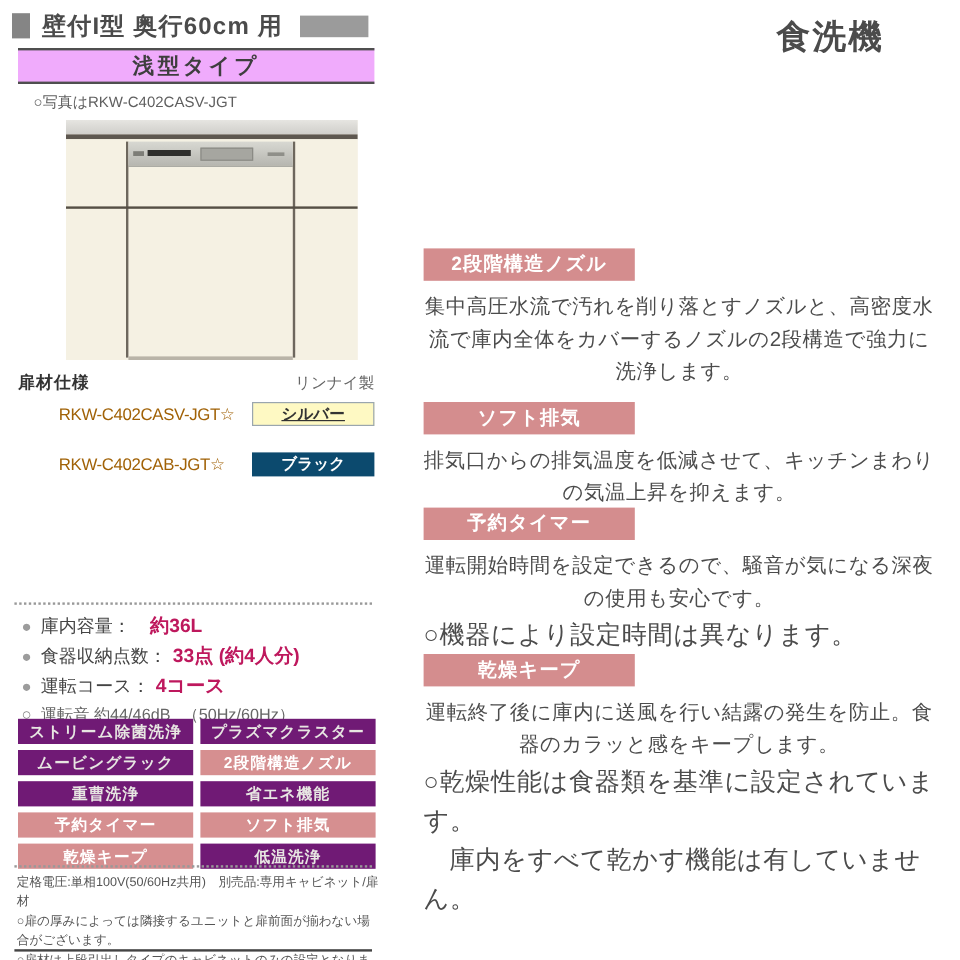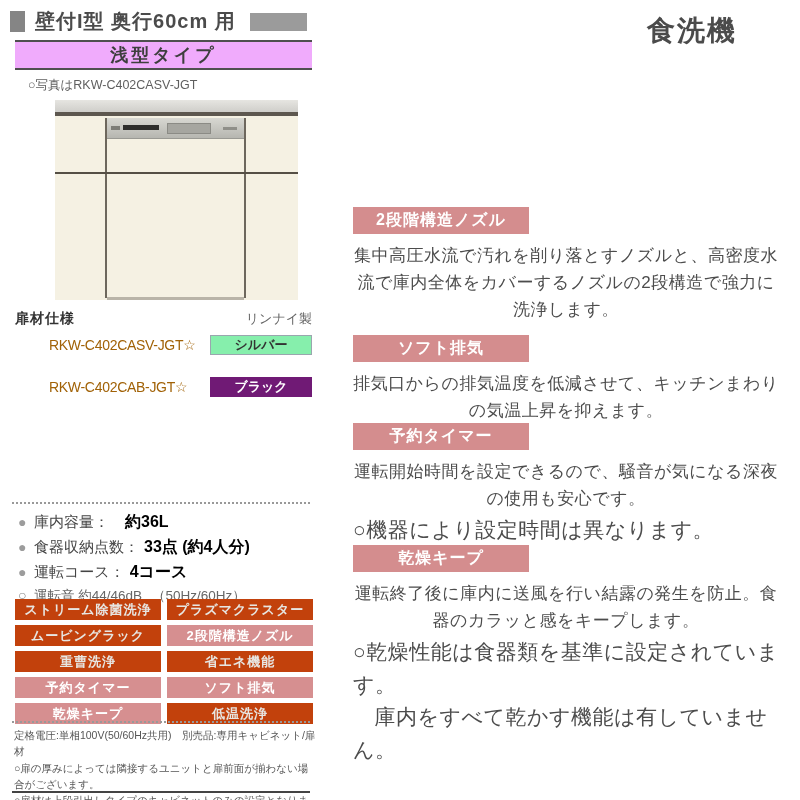--- a/index.html
+++ b/index.html
@@ -43,47 +43,47 @@
   .ds-head{display:flex;justify-content:space-between;align-items:baseline;}
   .ds-title{font-size:14px;font-weight:bold;color:#333;letter-spacing:1px;}
   .ds-maker{font-size:13px;color:#666;}
   .ds-row{display:flex;justify-content:space-between;align-items:center;margin-top:7px;}
   .ds-label{font-size:16px;color:#3c3c3c;}
   .ds-code{font-size:14px;color:#a16207;letter-spacing:-0.3px;margin-left:34px;}
   .row-gap{margin-top:22px;}
   .badge{width:102px;text-align:center;box-sizing:border-box;}
   .badge-l{border:2px solid #47545a;background:#fff;color:#2f6b73;font-weight:bold;
            font-size:15px;height:22px;line-height:18px;}
-  .badge-silver{background:#86efac;border:1px solid #9aa6ae;color:#333;font-weight:bold;
-                font-size:13px;height:20px;line-height:18px;}
-  .badge-black{background:#701a75;color:#fff;font-weight:bold;font-size:13px;
+  .badge-silver{background:#fef9c3;border:1px solid #9aa6ae;color:#333;font-weight:bold;
+                font-size:13px;height:20px;line-height:18px;text-decoration:underline;}
+  .badge-black{background:#0c4a6e;color:#fff;font-weight:bold;font-size:13px;
                height:20px;line-height:20px;}
 
   
   .dotted{position:absolute;left:12px;width:298px;border-top:2px dotted #999;}
   .d1{top:502px;} .d2{top:721px;}
   .bottom-rule{position:absolute;top:791px;left:12px;width:298px;border-top:2px solid #444;}
 
   
   .specs{position:absolute;top:512px;left:18px;margin:0;padding:0;list-style:none;}
   .specs li{display:flex;align-items:baseline;margin-bottom:4px;}
   .bullet{width:16px;color:#9c9c9c;font-size:14px;}
   .spec-label{font-size:15px;color:#444;}
-  .spec-value{font-size:16px;font-weight:bold;color:#000000;margin-left:5px;}
+  .spec-value{font-size:16px;font-weight:bold;color:#be185d;margin-left:5px;}
   .specs li:first-child .spec-value{margin-left:16px;}
   .specs li.quiet .spec-label{font-size:13.5px;color:#666;}
   .specs li.quiet .spec-value{font-size:13.5px;font-weight:normal;color:#666;margin-left:10px;}
   .specs li.quiet .bullet{color:#888;}
 
   
   .tags{position:absolute;top:599px;left:15px;display:grid;
         grid-template-columns:146px 146px;gap:5px 6px;}
   .tag{height:21px;line-height:21px;text-align:center;font-size:13px;font-weight:bold;
        letter-spacing:1px;}
-  .tag-off{background:#c2410c;color:#e7e6e2;}
+  .tag-off{background:#701a75;color:#e7e6e2;}
   .tag-on{background:#d68f90;color:#fff;}
 
   
   .fine-print{position:absolute;top:727px;left:14px;width:302px;font-size:10.5px;
               line-height:1.55;color:#555;}
 
   
   .feature{position:absolute;left:353px;width:426px;}
   .f1{top:207px;} .f2{top:335px;} .f3{top:423px;} .f4{top:545px;}
   .feature-title{width:176px;text-align:center;background:#d48d8e;color:#fff;

